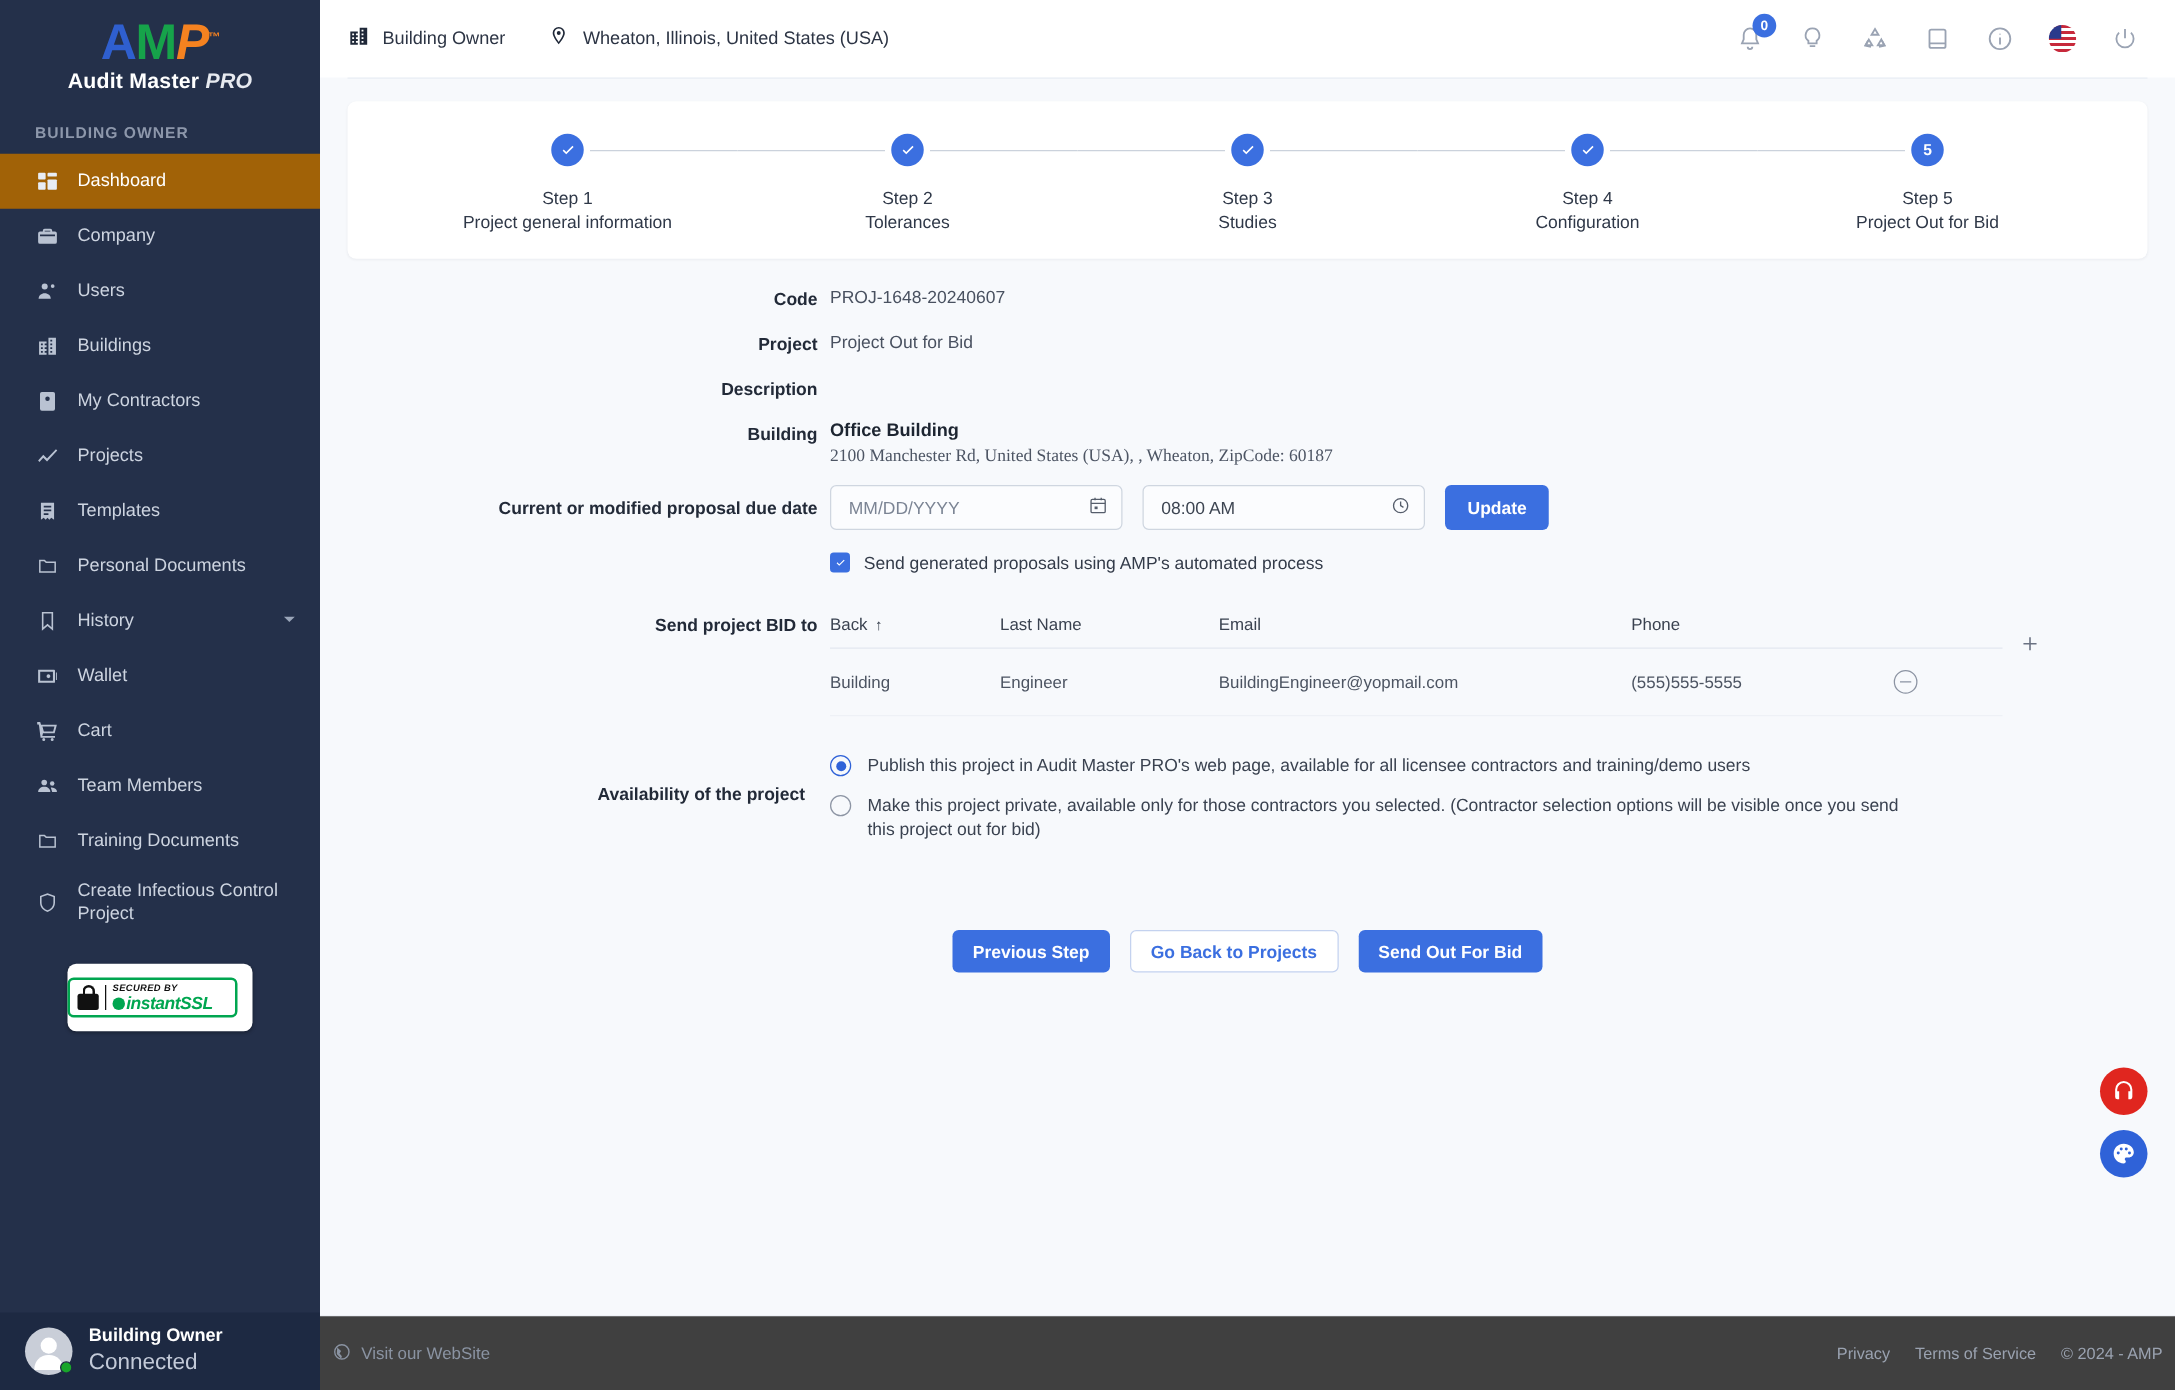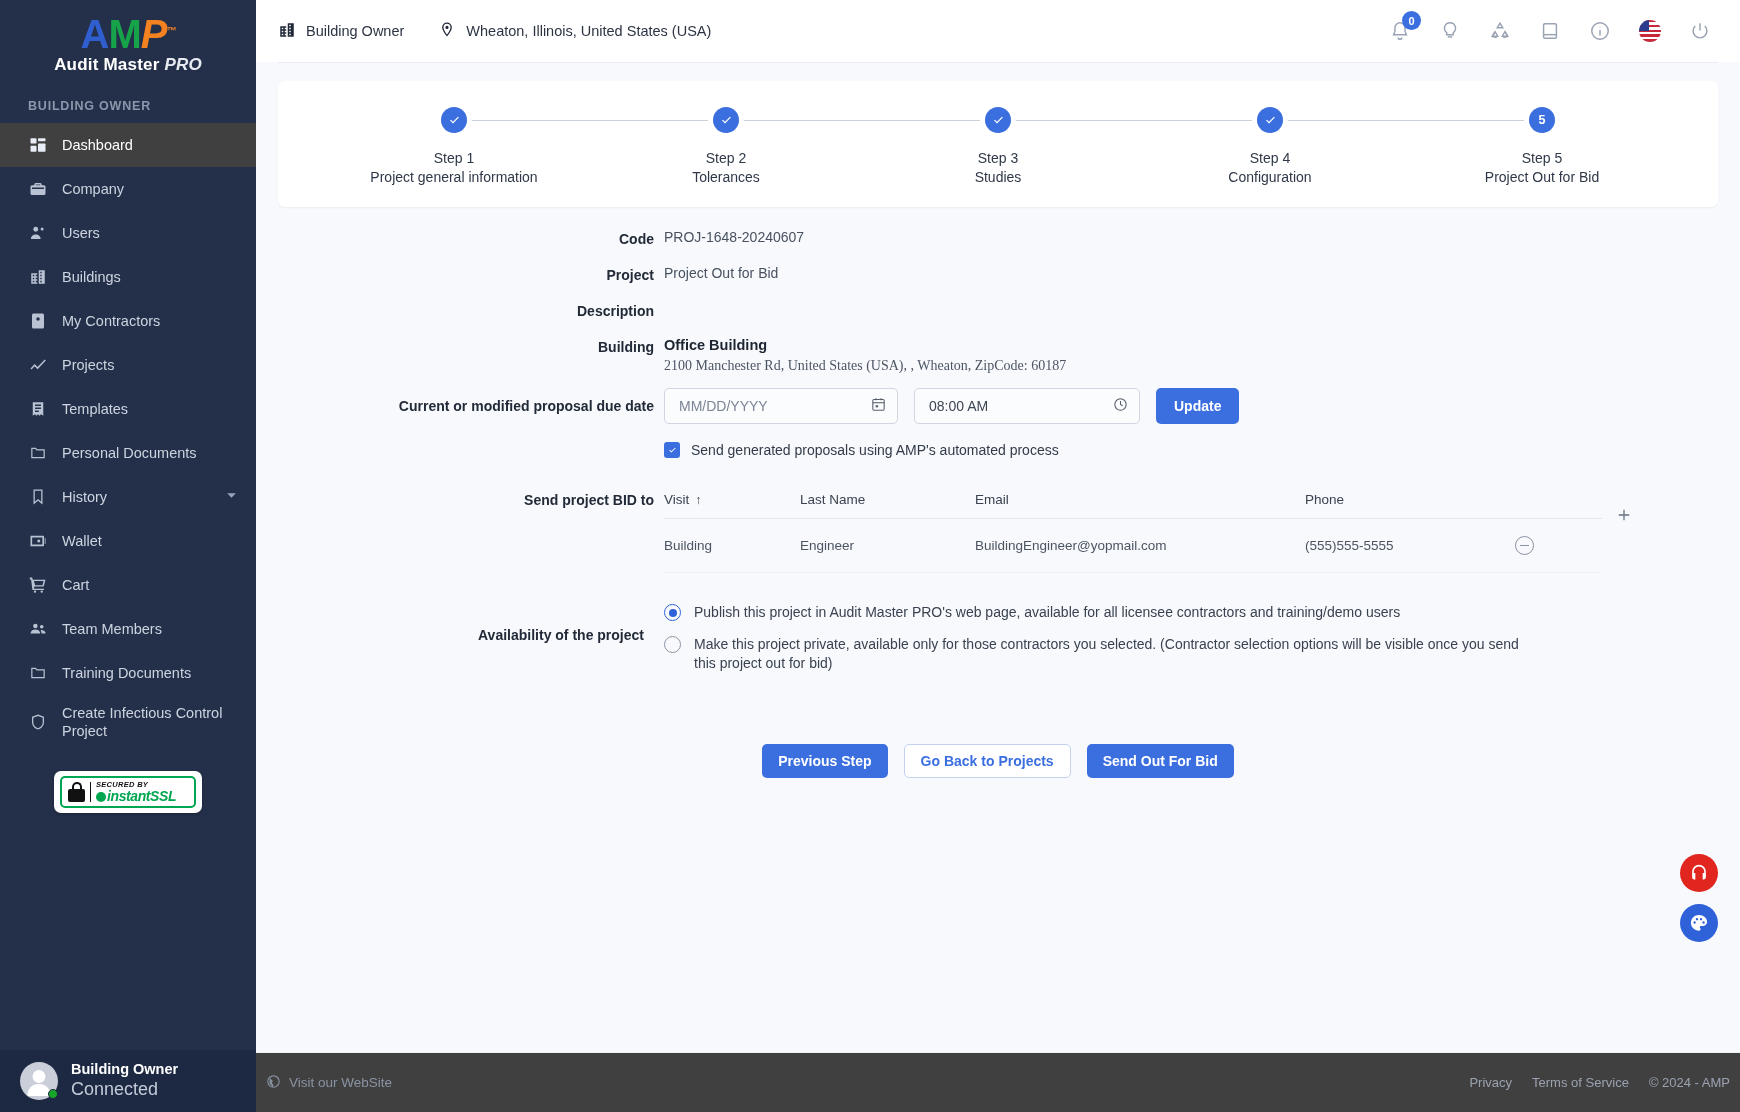--- a/index.html
+++ b/index.html
@@ -32,33 +32,33 @@
     color: #8d97ab; font-size: 12.5px; font-weight: 700;
     letter-spacing: .8px; padding: 4px 0 10px 28px;
   }
   .nav { display: flex; flex-direction: column; }
   .nav-item {
     display: flex; align-items: center; gap: 14px;
     height: 44px; padding: 0 18px 0 28px;
     color: #cdd4e0; font-size: 14.5px; cursor: pointer;
     position: relative;
   }
-  .nav-item.active { background: #404040; color: #ffffff; }
+  .nav-item.active { background: #a16207; color: #ffffff; }
   .nav-item .ico { width: 20px; height: 20px; display:flex; align-items:center; justify-content:center; flex: 0 0 20px;}
   .nav-item .ico svg { width: 18px; height: 18px; fill: #b9c2d2; }
   .nav-item.active .ico svg { fill: #e8edf5; }
   .nav-item.tall { height: 54px; align-items: center; }
   .nav-item .lbl { line-height: 1.25; }
   .chev { margin-left: auto; }
   .chev svg { width: 13px; height: 13px; fill:#9aa5b9; }
 
   .ssl-badge {
-    margin: 22px auto 0 auto; width: 148px; height: 42px;
+    margin: 22px auto 0 auto; width: 148px; height: 54px;
     background: #fff; border-radius: 7px;
-    display: flex; align-items: center; justify-content: center; gap: 6px;
+    display: flex; align-items: center; justify-content: flex-start; gap: 6px;
     box-shadow: 0 1px 3px rgba(0,0,0,.3);
   }
   .ssl-inner { border: 2px solid #00a650; border-radius: 5px; width:136px; height:32px; display:flex; align-items:center; gap:5px; padding-left:6px;}
   .ssl-lock { width: 17px; height: 20px; position: relative; }
   .ssl-lock .body { position:absolute; bottom:0; width:17px; height:13px; background:#111; border-radius:2px;}
   .ssl-lock .shk { position:absolute; top:0; left:3.5px; width:10px; height:9px; border:2.5px solid #111; border-bottom:none; border-radius:5px 5px 0 0;}
   .ssl-div { width: 1px; height: 20px; background: #111; }
   .ssl-txt { line-height: 1; }
   .ssl-top { font-size: 7.5px; font-weight: 800; font-style: italic; color: #111; letter-spacing: .3px;}
   .ssl-bot { font-size: 14px; font-weight: 800; font-style: italic; color: #111; letter-spacing: -.4px; }
@@ -556,21 +556,21 @@
             </div>
           </div>
         </div>
 
         <div class="row" style="margin-top:34px; margin-bottom:0;">
           <div class="lbl-col" style="padding-top:0;">Send project BID to</div>
           <div class="val-col">
             <div class="bid-wrap">
               <div class="bid-table">
                 <div class="bt-head">
-                  <div class="c-name"><span>Visit</span><span class="sort-ar">↑</span></div>
+                  <div class="c-name"><span>Back</span><span class="sort-ar">↑</span></div>
                   <div class="c-last">Last Name</div>
                   <div class="c-mail">Email</div>
                   <div class="c-phone">Phone</div>
                   <div class="c-act"></div>
                 </div>
                 <div class="bt-row">
                   <div class="c-name">Building</div>
                   <div class="c-last">Engineer</div>
                   <div class="c-mail">BuildingEngineer@yopmail.com</div>
                   <div class="c-phone">(555)555-5555</div>

